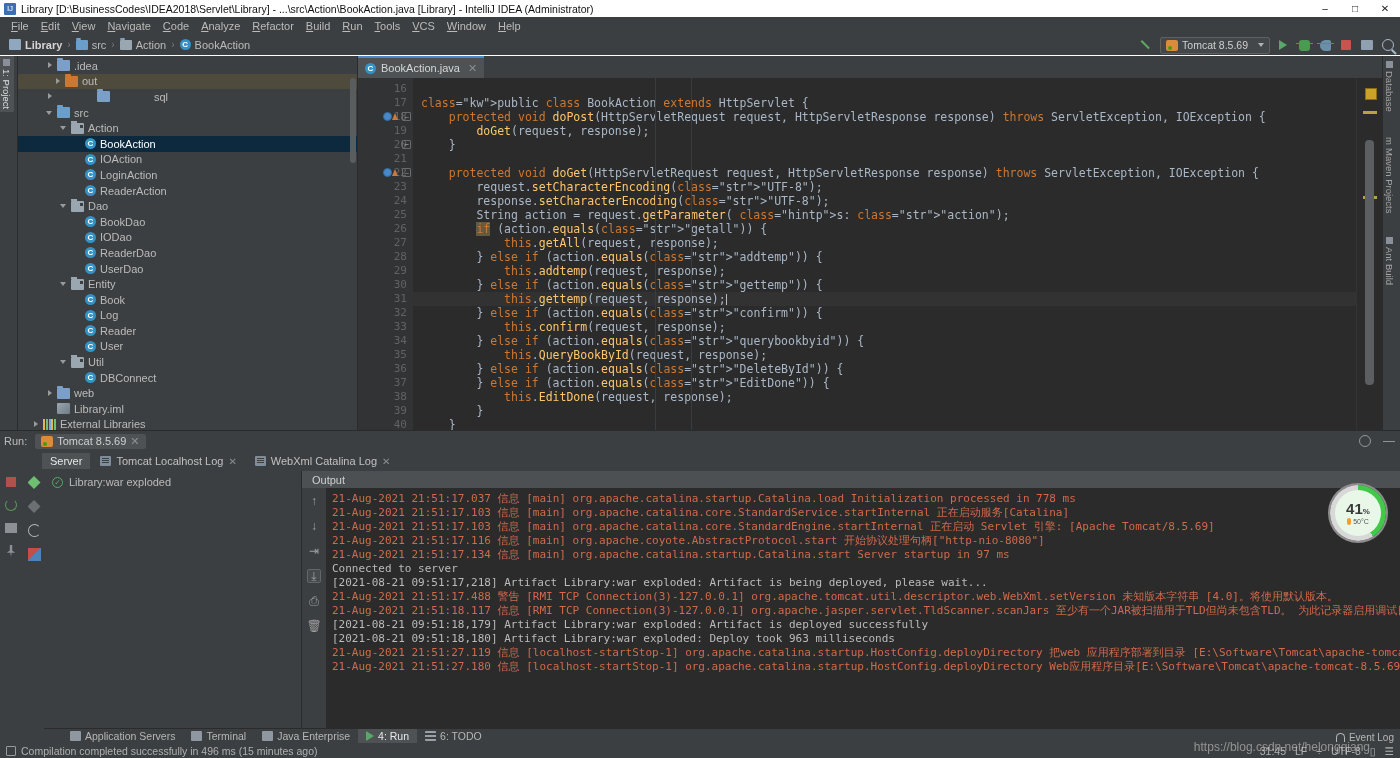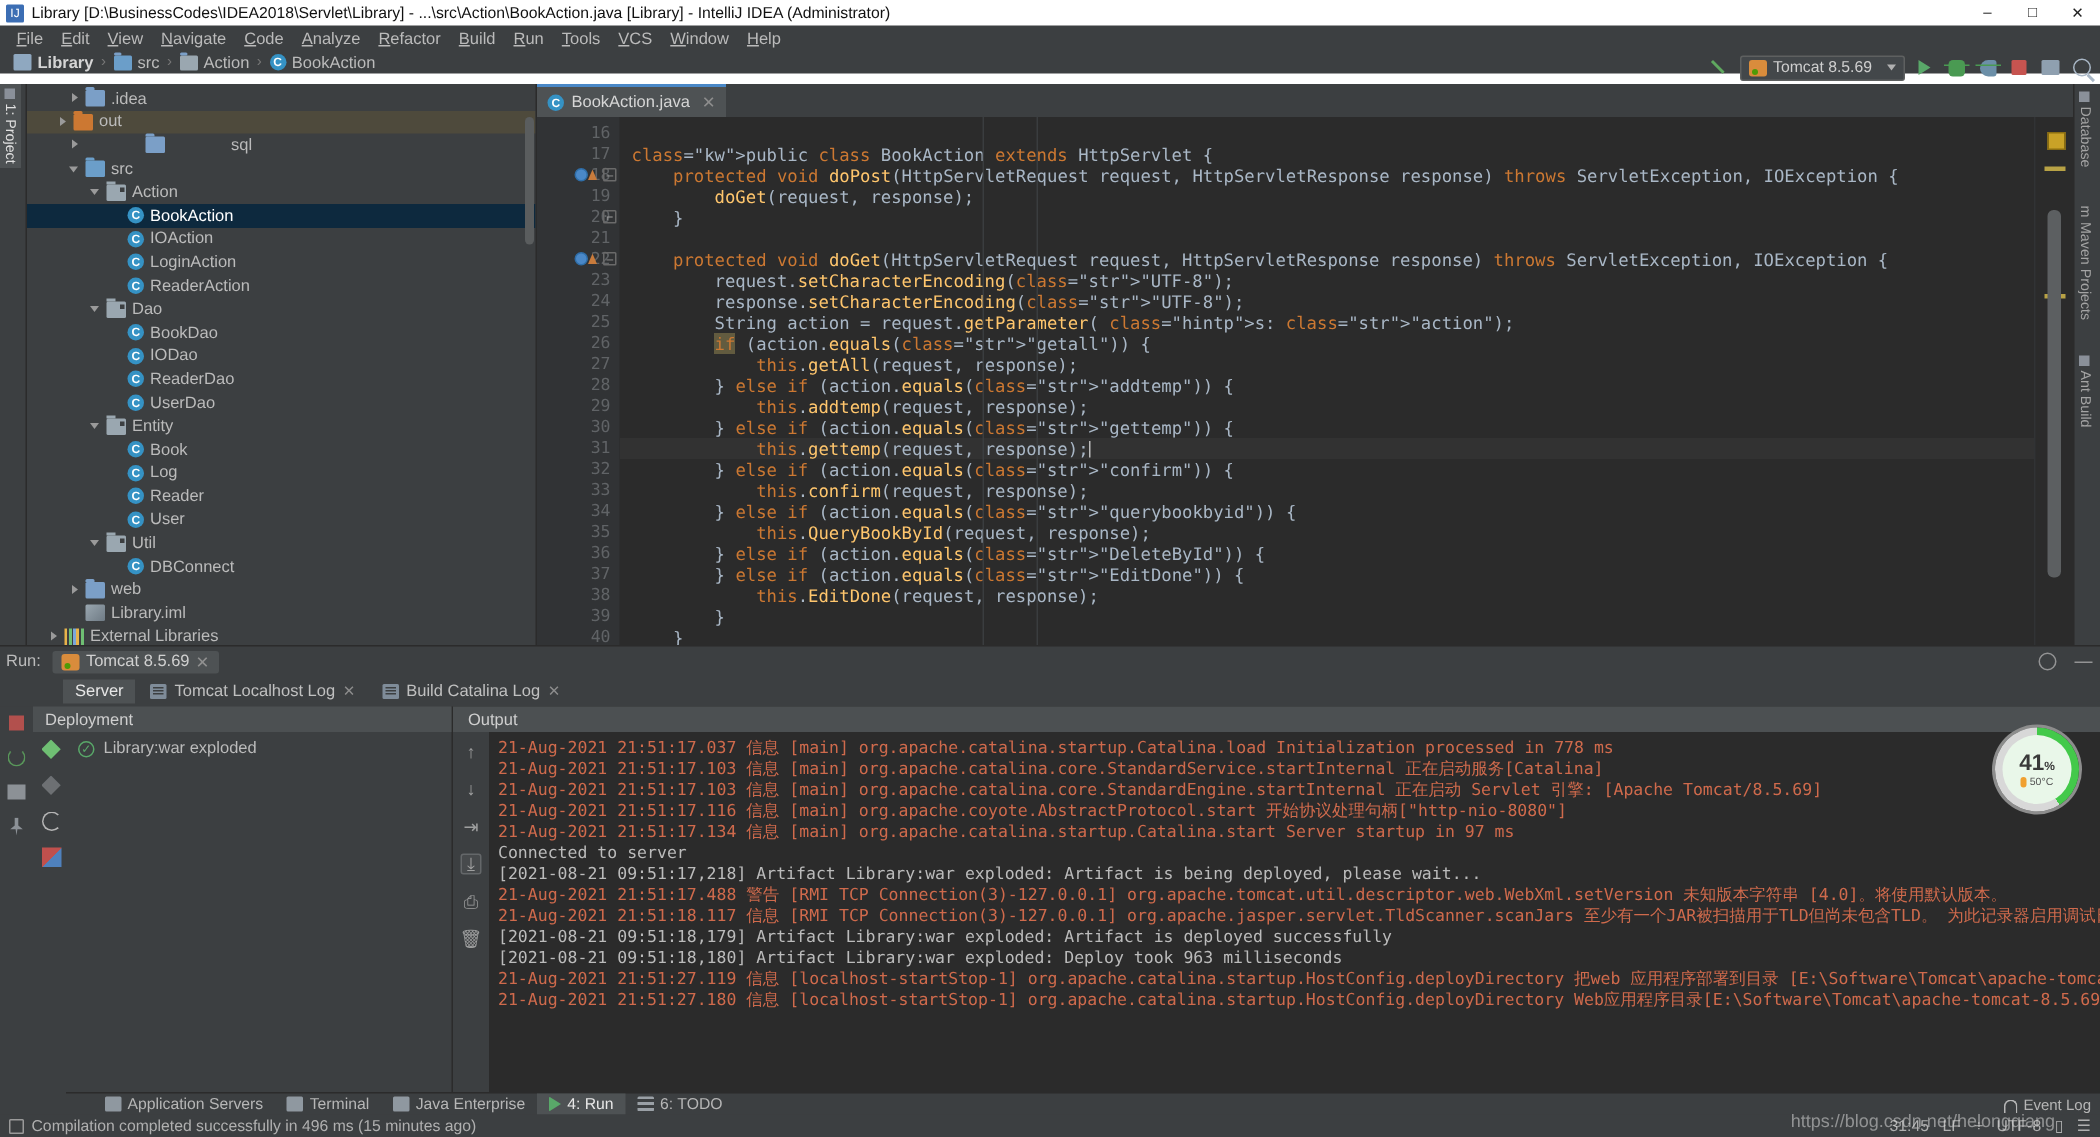--- a/index.html
+++ b/index.html
@@ -20,21 +20,21 @@
   .tb-title{white-space:nowrap;}
   .wbtns{position:absolute;right:0;top:0;height:17px;display:flex;}
   .wbtn{width:30px;height:17px;display:flex;align-items:center;justify-content:center;font-size:10px;color:#222;}
 
   
   .menubar{height:17px;background:#3c3f41;display:flex;align-items:center;padding-left:5px;gap:0;}
   .menu-item{padding:1px 6px;font-size:11px;color:#bbb;cursor:default;}
 
   
   .navbar{height:22px;background:#3c3f41;display:flex;align-items:center;
-    padding-left:6px;border-bottom:7px solid #ffffff;position:relative;}
+    padding-left:6px;border-bottom:1px solid #ffffff;position:relative;}
   .crumb{display:flex;align-items:center;gap:4px;padding:0 3px;font-size:11px;color:#bbb;}
   .crumb-sep{color:#777;margin:0 2px;font-size:10px;}
   .crumb.first{font-weight:bold;color:#d5d5d5;}
   .folder-ico{width:12px;height:10px;background:#7b9fc7;border-radius:1px 1px 1px 1px;position:relative;display:inline-block;}
   .folder-ico::before{content:"";position:absolute;left:0;top:-2px;width:5px;height:2px;background:#7b9fc7;border-radius:1px;}
   .folder-ico.src{background:#6b9ec9;}
   .folder-ico.pkg{background:#9aa7b0;}
   .mod-ico{width:12px;height:11px;background:#8fa8c0;position:relative;border-radius:1px;}
   .cls-ico{width:11px;height:11px;border-radius:50%;background:#3592c4;color:#fff;font-size:8px;
     display:flex;align-items:center;justify-content:center;font-weight:bold;}
@@ -319,21 +319,21 @@
     </div>
 
     <div class="projpanel">
       <div class="tree" id="tree">
         <div class="tree-scrollbar"></div>
       <div class="trow" style="padding-left: 28px;">
             <span class="arrow r"></span>
             <span class="ti folder"></span>
             <span class="tlabel">.idea</span>
           </div>
-          <div class="trow hl" style="padding-left: 20px;">
+          <div class="trow hl" style="padding-left: 36px;">
             <span class="arrow r"></span>
             <span class="ti folder orange"></span>
             <span class="tlabel">out</span>
           </div>
           <div class="trow" style="padding-left: 28px; gap: 40px;">
             <span class="arrow r"></span>
             <span class="ti folder"></span>
             <span class="tlabel">sql</span>
           </div>
           <div class="trow" style="padding-left: 28px;">
@@ -575,21 +575,21 @@
         <div class="stab sel">
           <span>Server</span>
         </div>
         <div class="stab">
           <span class="logico"></span>
           <span>Tomcat Localhost Log</span>
           <span class="x">✕</span>
         </div>
         <div class="stab">
           <span class="logico"></span>
-          <span>Build Catalina Log</span>
+          <span>WebXml Catalina Log</span>
           <span class="x">✕</span>
         </div>
       </div>
 
     <div class="run-body">
       <div class="run-ltool">
         <span class="lt-ico">
             <span class="stop-sq"></span>
           </span>
         <span class="lt-ico">
@@ -597,21 +597,20 @@
           </span>
         <span class="lt-ico">
             <span class="grid2"></span>
           </span>
         <span class="lt-ico">
             <span class="pinico"></span>
           </span>
       </div>
 
       <div class="deploy-col">
-        <div class="col-head">Deployment</div>
         <div class="deploy-inner">
           <div class="deploy-tools">
             <span class="dp-ico dp-green"></span>
             <span class="dp-ico dp-gray"></span>
             <span class="dp-ico dp-sync"></span>
             <span class="dp-ico dp-multi"></span>
           </div>
           <div class="deploy-list">
             <div class="drow">
               <span class="ok-circ">✓</span>

